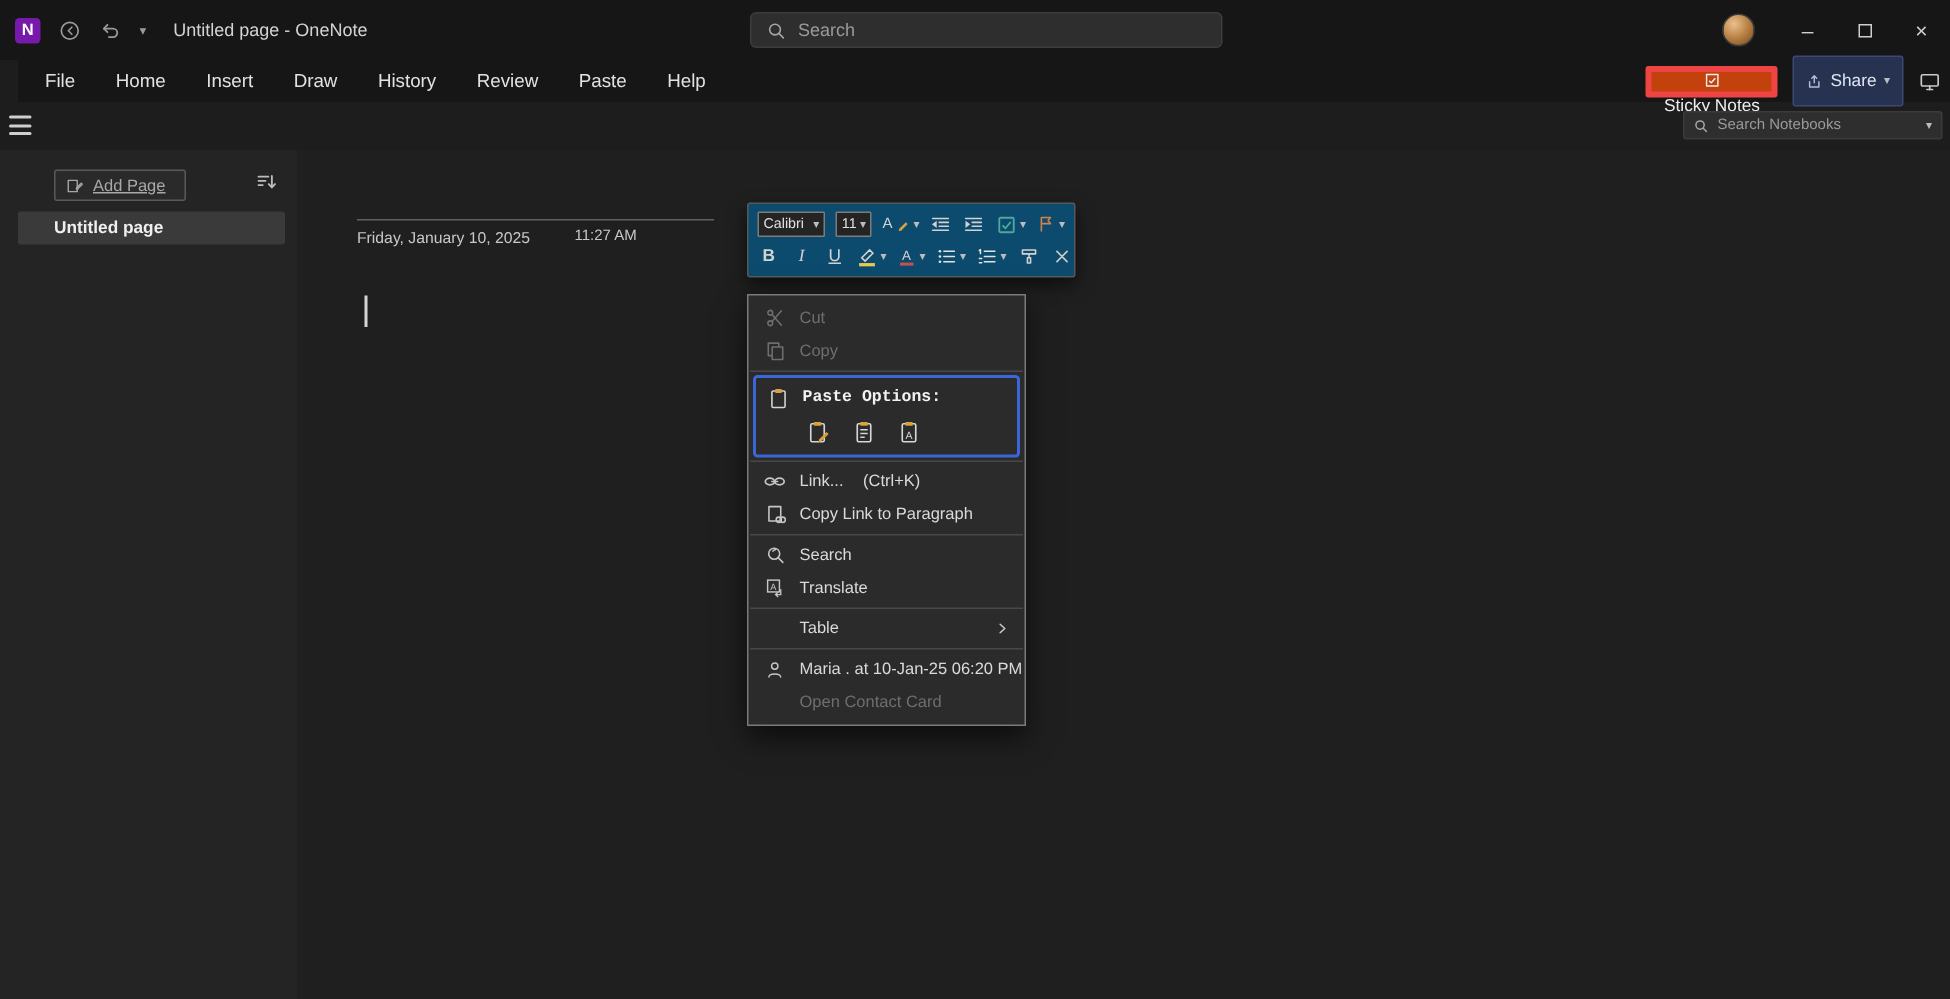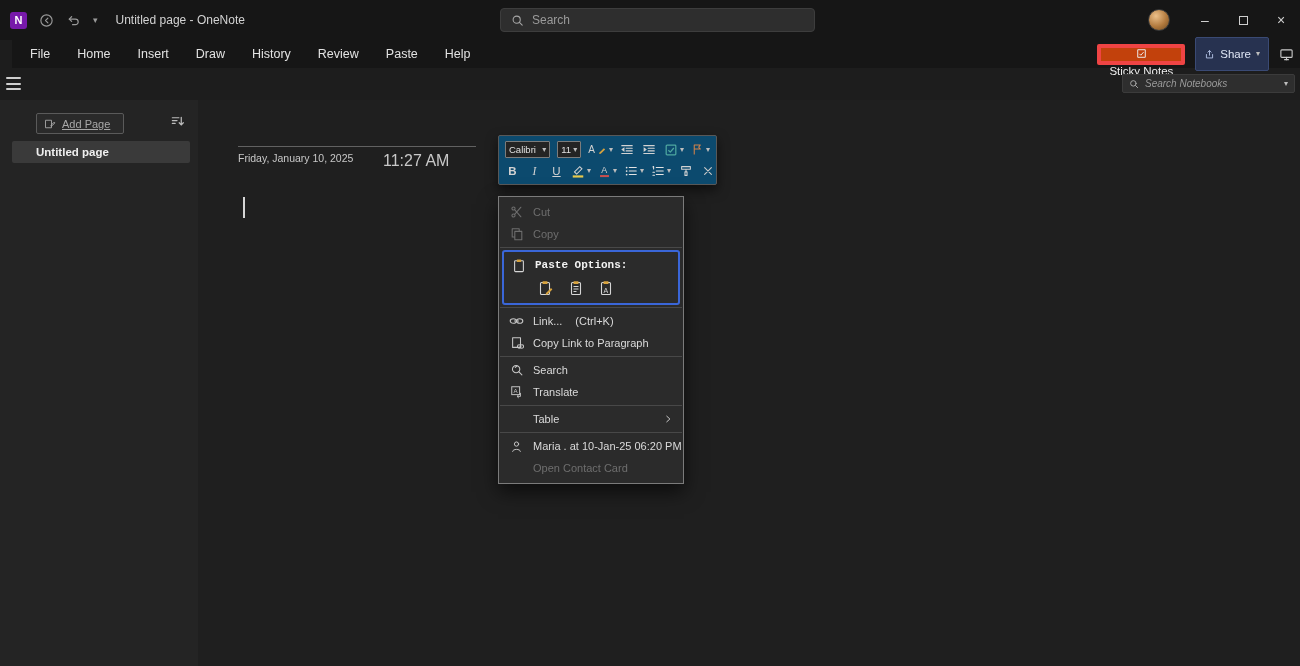--- a/index.html
+++ b/index.html
@@ -49,41 +49,41 @@
   .btn-share { display:flex; align-items:center; gap:5px; height:34px; padding:0 8px;
     border:1px solid #3a4a74; border-radius:2px; background:#273250; color:#dfe6f5; font-size:11.5px; }
 
   
   .hamb { position:absolute; left:6px; top:77px; width:15px; height:13px;
     display:flex; flex-direction:column; justify-content:space-between; }
   .hamb i { display:block; height:2px; background:#cfcfcf; border-radius:1px; }
   .nb-search { position:absolute; left:1122px; top:74px; width:173px; height:19px;
     background:#2e2e2e; border:1px solid #3b3b3b; border-radius:2px;
     display:flex; align-items:center; gap:6px; padding:0 6px; }
-  .nb-search input { font-size:10px;font-style:italic; }
+  .nb-search input { font-size:10px; }
   .nb-chev { font-size:8px; color:#bdbdbd; margin-left:auto; }
   .expand-btn { position:absolute; left:1280px; top:108px; color:#c9c9c9; }
 
   
   .sidebar { position:absolute; left:0; top:100px; width:198px; bottom:0; background:#242424; }
   .add-page { position:absolute; left:36px; top:13px; width:88px; height:21px;
     border:1px solid #5a5a5a; border-radius:2px; background:#2a2a2a;
     display:flex; align-items:center; gap:6px; padding:0 7px; font-size:11px; color:#a8a8a8;text-decoration:underline; }
   .sort-btn { position:absolute; left:170px; top:14px; color:#bdbdbd; }
   .page-item { position:absolute; left:12px; top:41px; width:178px; height:22px;
     background:#3a3a3a; border-radius:2px; display:flex; align-items:center;
     padding-left:24px; font-size:11.5px; font-weight:bold; color:#efefef; }
 
   
   .canvas { position:absolute; left:198px; top:100px; right:0; bottom:0; background:#1f1f1f; }
   .date-block { position:absolute; left:40px; top:46px; width:238px;
     border-top:1px solid #616161; padding-top:4px; position:absolute; }
   .date-block { display:block; }
   .date-text { font-size:10.5px; color:#c8c8c8; }
-  .time-text { position:absolute; left:145px; top:5px; font-size:16px; color:#c8c8c8; }
+  .time-text { position:absolute; left:145px; top:5px; font-size:10px; color:#c8c8c8; }
   .caret { position:absolute; left:45px; top:97px; width:2px; height:21px; background:#d5d5d5;
     animation: blink 1.1s steps(1) infinite; }
   @keyframes blink { 50% { opacity:0; } }
 
   
   .mini-toolbar { position:absolute; left:498px; top:135px; width:219px; height:50px;
     background:#0c4a6e; border:1px solid #585858; border-radius:2px;
     box-shadow:0 5px 12px rgba(0,0,0,.55); padding:3px 6px;
     display:flex; flex-direction:column; justify-content:space-between; z-index:5; }
   .mt-row { display:flex; align-items:center; gap:7px; height:21px; }

